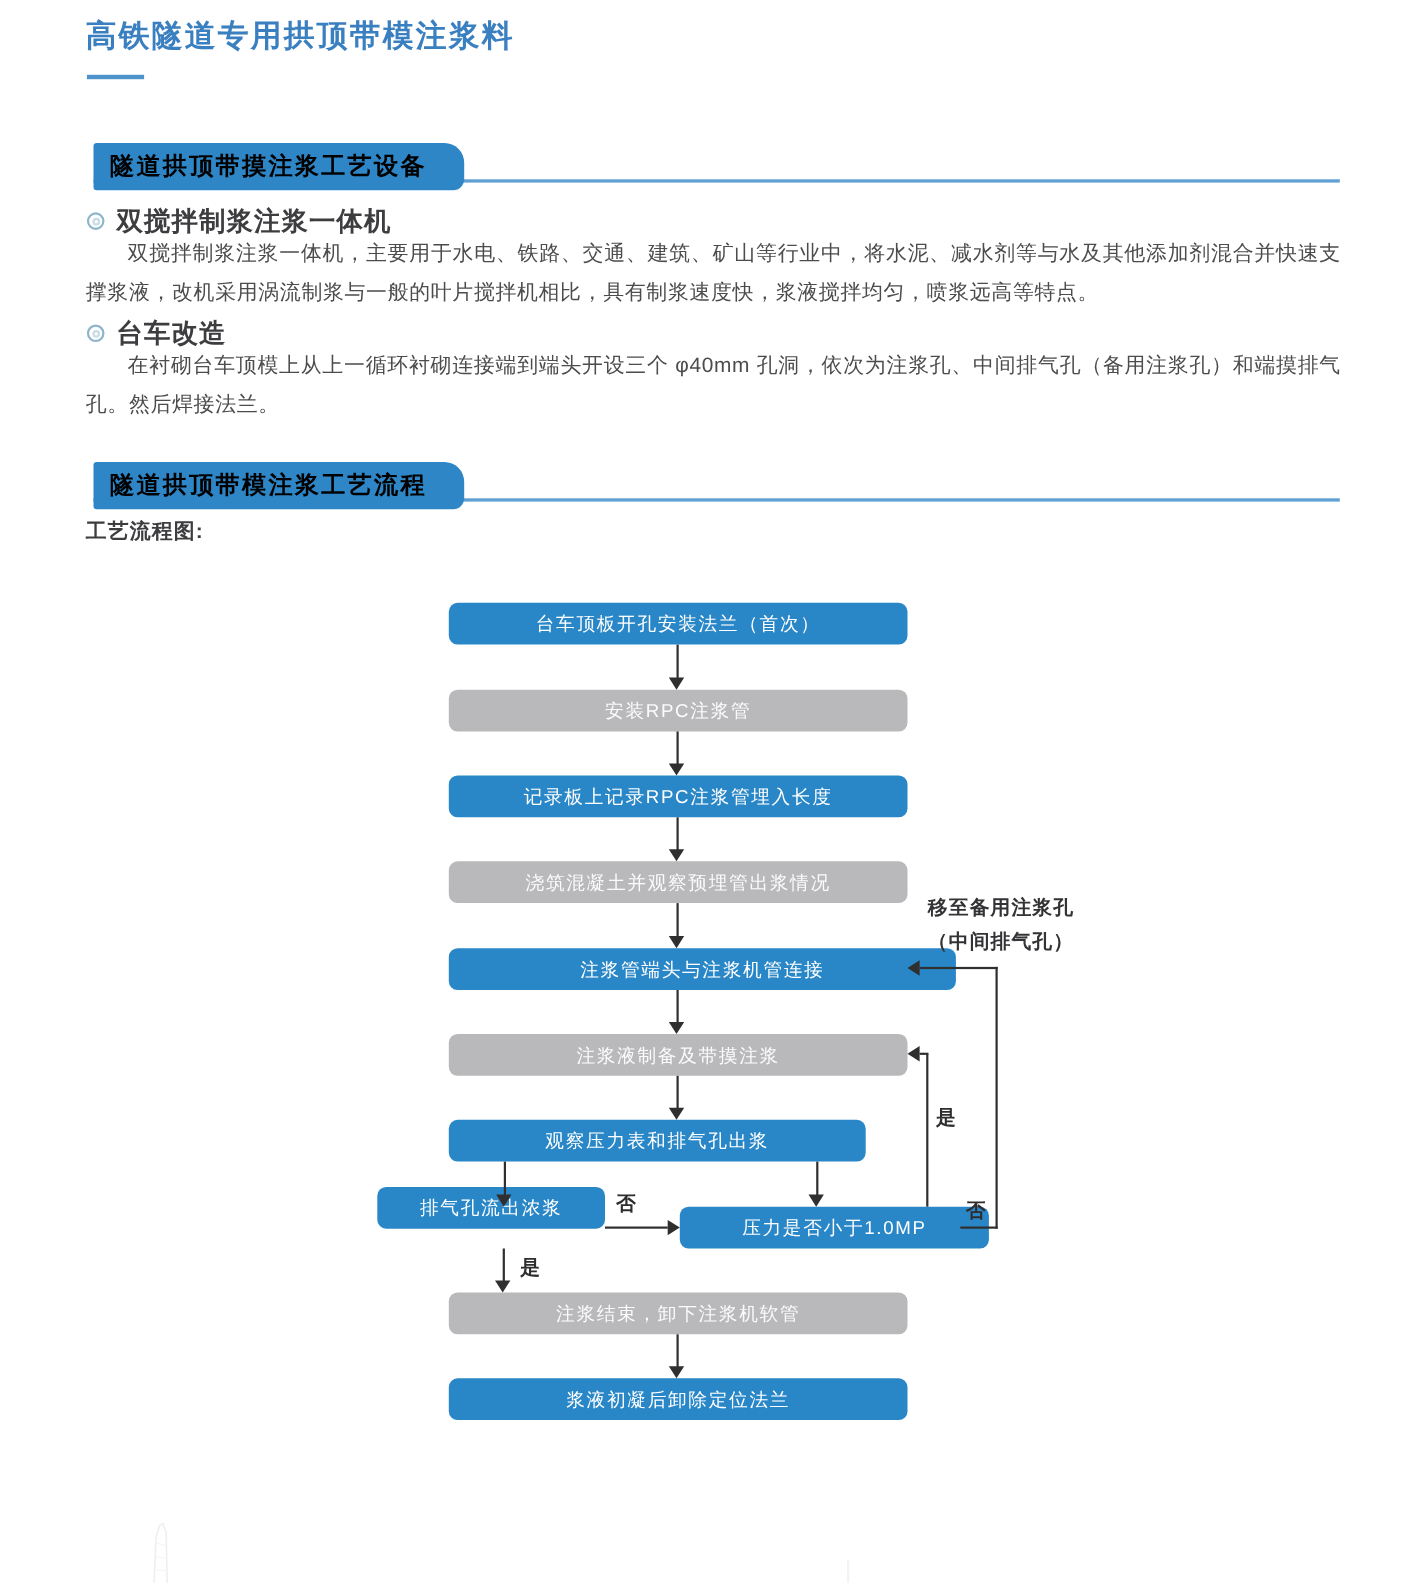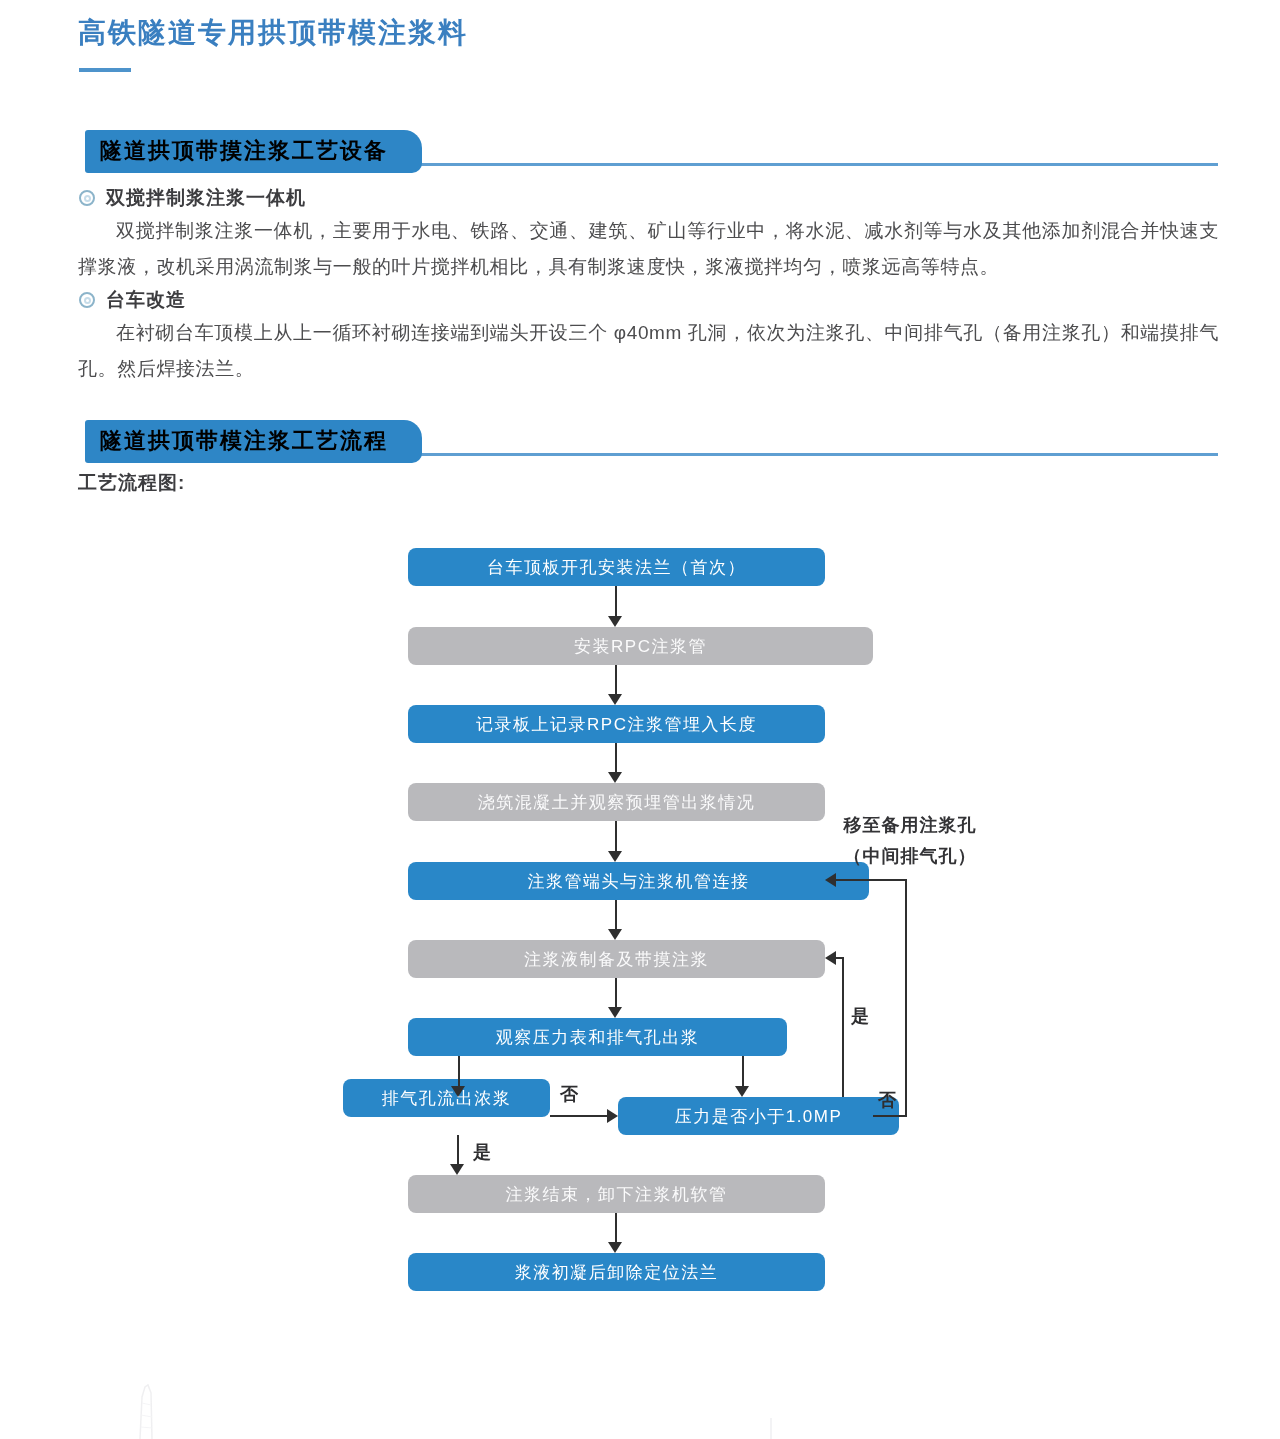--- a/index.html
+++ b/index.html
@@ -34,21 +34,21 @@
   
   .bullet-row { display:flex; align-items:center; gap:11px; }
   .bullet-icon {
     width:16px; height:16px; border-radius:50%;
     border:2px solid #8cb4ca; background:#fff;
     display:flex; align-items:center; justify-content:center;
   }
   .bullet-icon-inner {
     width:7px; height:7px; border-radius:50%; border:2px solid #c6dce9;
   }
-  .bullet-heading { font-size:19px; font-weight:bold; color:#3d3d40; letter-spacing:1px; }
+  .bullet-heading { font-size:24px; font-weight:bold; color:#3d3d40; letter-spacing:1px; }
   .para {
     width:1141px; font-size:19px; color:#4c4c4e; line-height:36px;
     text-indent:2em; text-align:justify; letter-spacing:0.6px;
   }
   .flow-label { font-size:19px; font-weight:bold; color:#3d3d40; letter-spacing:1px; }
 
   
   .flow { left:0; top:540px; width:1280px; height:770px; }
   .fbox {
     position:absolute; height:38px; border-radius:8px;
@@ -115,21 +115,21 @@
 <div class="abs" style="left:85px; top:420px; width:1133px;">
   <div class="abs banner-line" style="left:0; top:33px; width:1133px;"></div>
   <div class="banner-tab abs" style="left:0; top:0;">隧道拱顶带模注浆工艺流程</div>
 </div>
 
 <div class="abs flow-label" style="left:78px; top:470px;">工艺流程图:</div>
 
 <div class="abs flow">
 
   <div class="fbox blue" style="left:408px; top:8px;   width:417px;">台车顶板开孔安装法兰（首次）</div>
-  <div class="fbox gray" style="left:408px; top:87px;  width:465px;">安装RPC注浆管</div>
+  <div class="fbox gray" style="left:408px; top:87px;  width:417px;">安装RPC注浆管</div>
   <div class="fbox gray" style="left:408px; top:243px; width:417px;">浇筑混凝土并观察预埋管出浆情况</div>
   <div class="fbox blue" style="left:408px; top:165px; width:417px;">记录板上记录RPC注浆管埋入长度</div>
   <div class="fbox blue" style="left:408px; top:322px; width:461px;">注浆管端头与注浆机管连接</div>
   <div class="fbox gray" style="left:408px; top:400px; width:417px;">注浆液制备及带摸注浆</div>
   <div class="fbox blue" style="left:408px; top:478px; width:379px;">观察压力表和排气孔出浆</div>
   <div class="fbox blue" style="left:343px; top:539px; width:207px;">排气孔流出浓浆</div>
   <div class="fbox blue" style="left:618px; top:557px; width:281px;">压力是否小于1.0MP</div>
   <div class="fbox gray" style="left:408px; top:635px; width:417px;">注浆结束，卸下注浆机软管</div>
   <div class="fbox blue" style="left:408px; top:713px; width:417px;">浆液初凝后卸除定位法兰</div>
 

